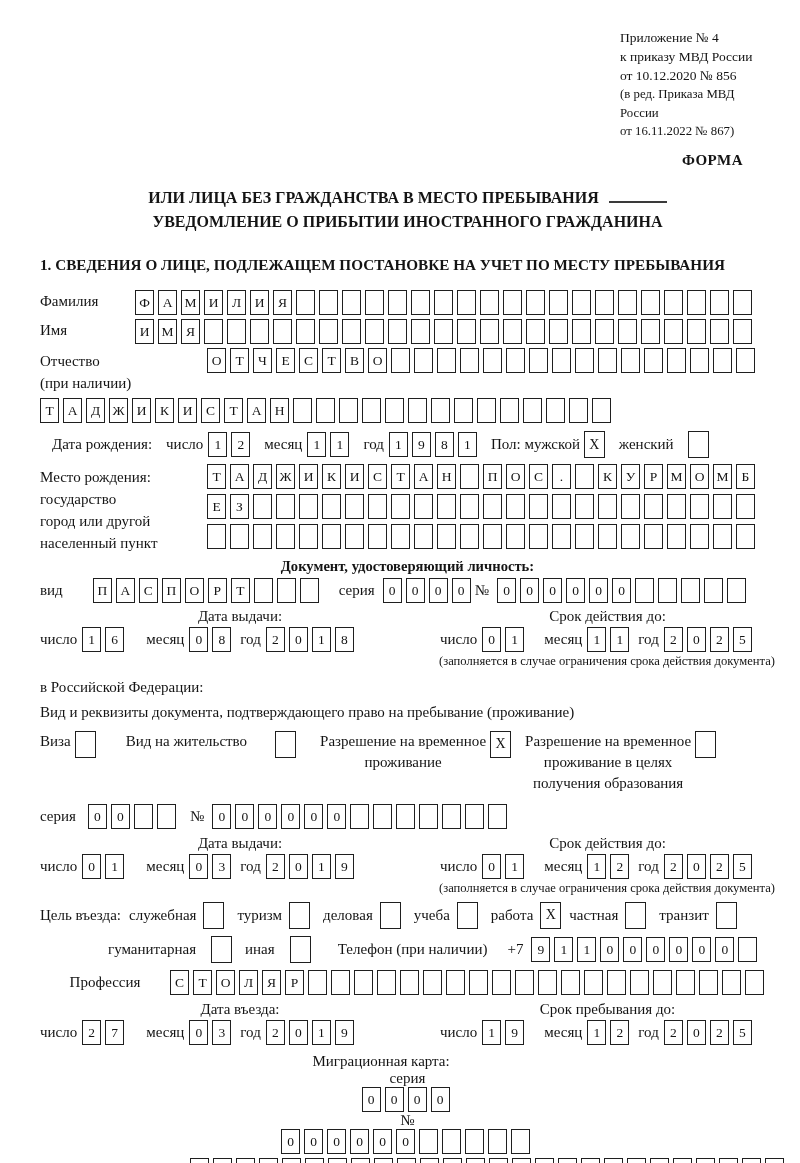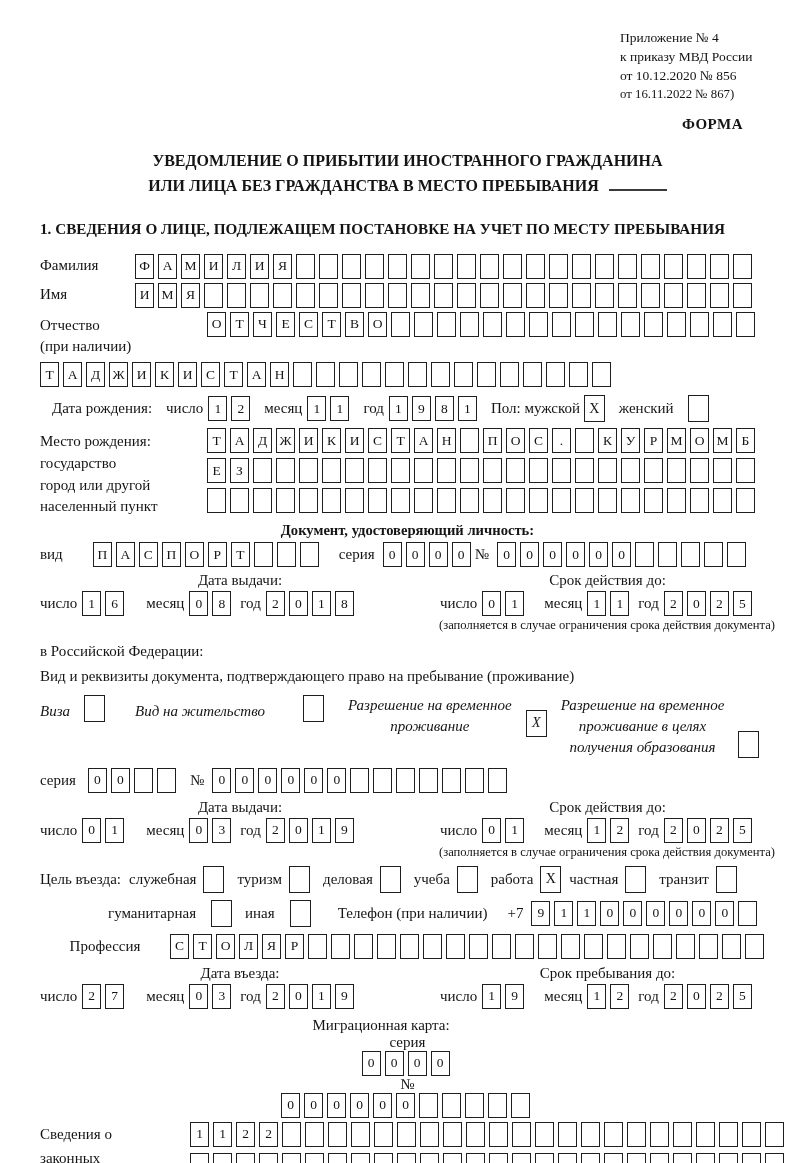--- a/index.html
+++ b/index.html
@@ -45,48 +45,49 @@
   .datecols{display:flex;margin-bottom:2px;}
   .dcol-l{width:400px;}
   .dcol-r{flex:1;}
   .dhead{text-align:center;font-size:15px;margin-bottom:2px;}
   .drow{display:flex;align-items:center;gap:5px;}
   .footnote{text-align:right;font-size:12.6px;margin-top:1px;margin-bottom:6px;}
   .center-bold{text-align:center;font-weight:bold;font-size:14.6px;margin:2px 0 3px 0;}
   .intro{line-height:1.65;font-size:15px;}
   
   .permit-row{display:flex;align-items:flex-start;margin:6px 0 10px 0;}
-  .permit-item{display:flex;align-items:flex-end;gap:14px;margin-right:14px;font-style:italic;}
+  .permit-item{display:flex;align-items:flex-start;gap:4px;margin-right:14px;}
   .permit-label{text-align:center;line-height:1.4;}
   
   .purpose-row{display:flex;align-items:center;margin-bottom:7px;flex-wrap:nowrap;}
   .pitem{display:inline-flex;align-items:center;gap:7px;margin-right:13px;white-space:nowrap;}
   
   .legal{display:flex;margin-top:4px;}
   .legal-lbl{width:150px;line-height:1.6;flex:0 0 auto;}
   .legal-rows .cells{margin-bottom:6px;display:flex;}
   .nowrap{white-space:nowrap;}
 </style>
 </head>
 <body>
 
 <div class="page">
 
   <div class="ref">
     <div>Приложение № 4</div>
     <div>к приказу МВД России</div>
     <div>от 10.12.2020 № 856</div>
+    <div class="small">(в ред. Приказа МВД России</div>
     <div class="small">от 16.11.2022 № 867)</div>
   </div>
 
   <div class="forma">ФОРМА</div>
 
   <div class="title">
+    <div><span>ИЛИ ЛИЦА БЕЗ ГРАЖДАНСТВА В МЕСТО ПРЕБЫВАНИЯ</span><span class="title-blank"></span></div>
     <div>УВЕДОМЛЕНИЕ О ПРИБЫТИИ ИНОСТРАННОГО ГРАЖДАНИНА</div>
-    <div><span>ИЛИ ЛИЦА БЕЗ ГРАЖДАНСТВА В МЕСТО ПРЕБЫВАНИЯ</span><span class="title-blank"></span></div>
   </div>
 
   <div class="sec-heading">1. СВЕДЕНИЯ О ЛИЦЕ, ПОДЛЕЖАЩЕМ ПОСТАНОВКЕ НА УЧЕТ ПО МЕСТУ ПРЕБЫВАНИЯ</div>
 
   <div class="row">
     <span class="lbl w95">Фамилия</span>
     <span class="cells">
         <span class="cell">Ф</span>
         <span class="cell">А</span>
         <span class="cell">М</span>

